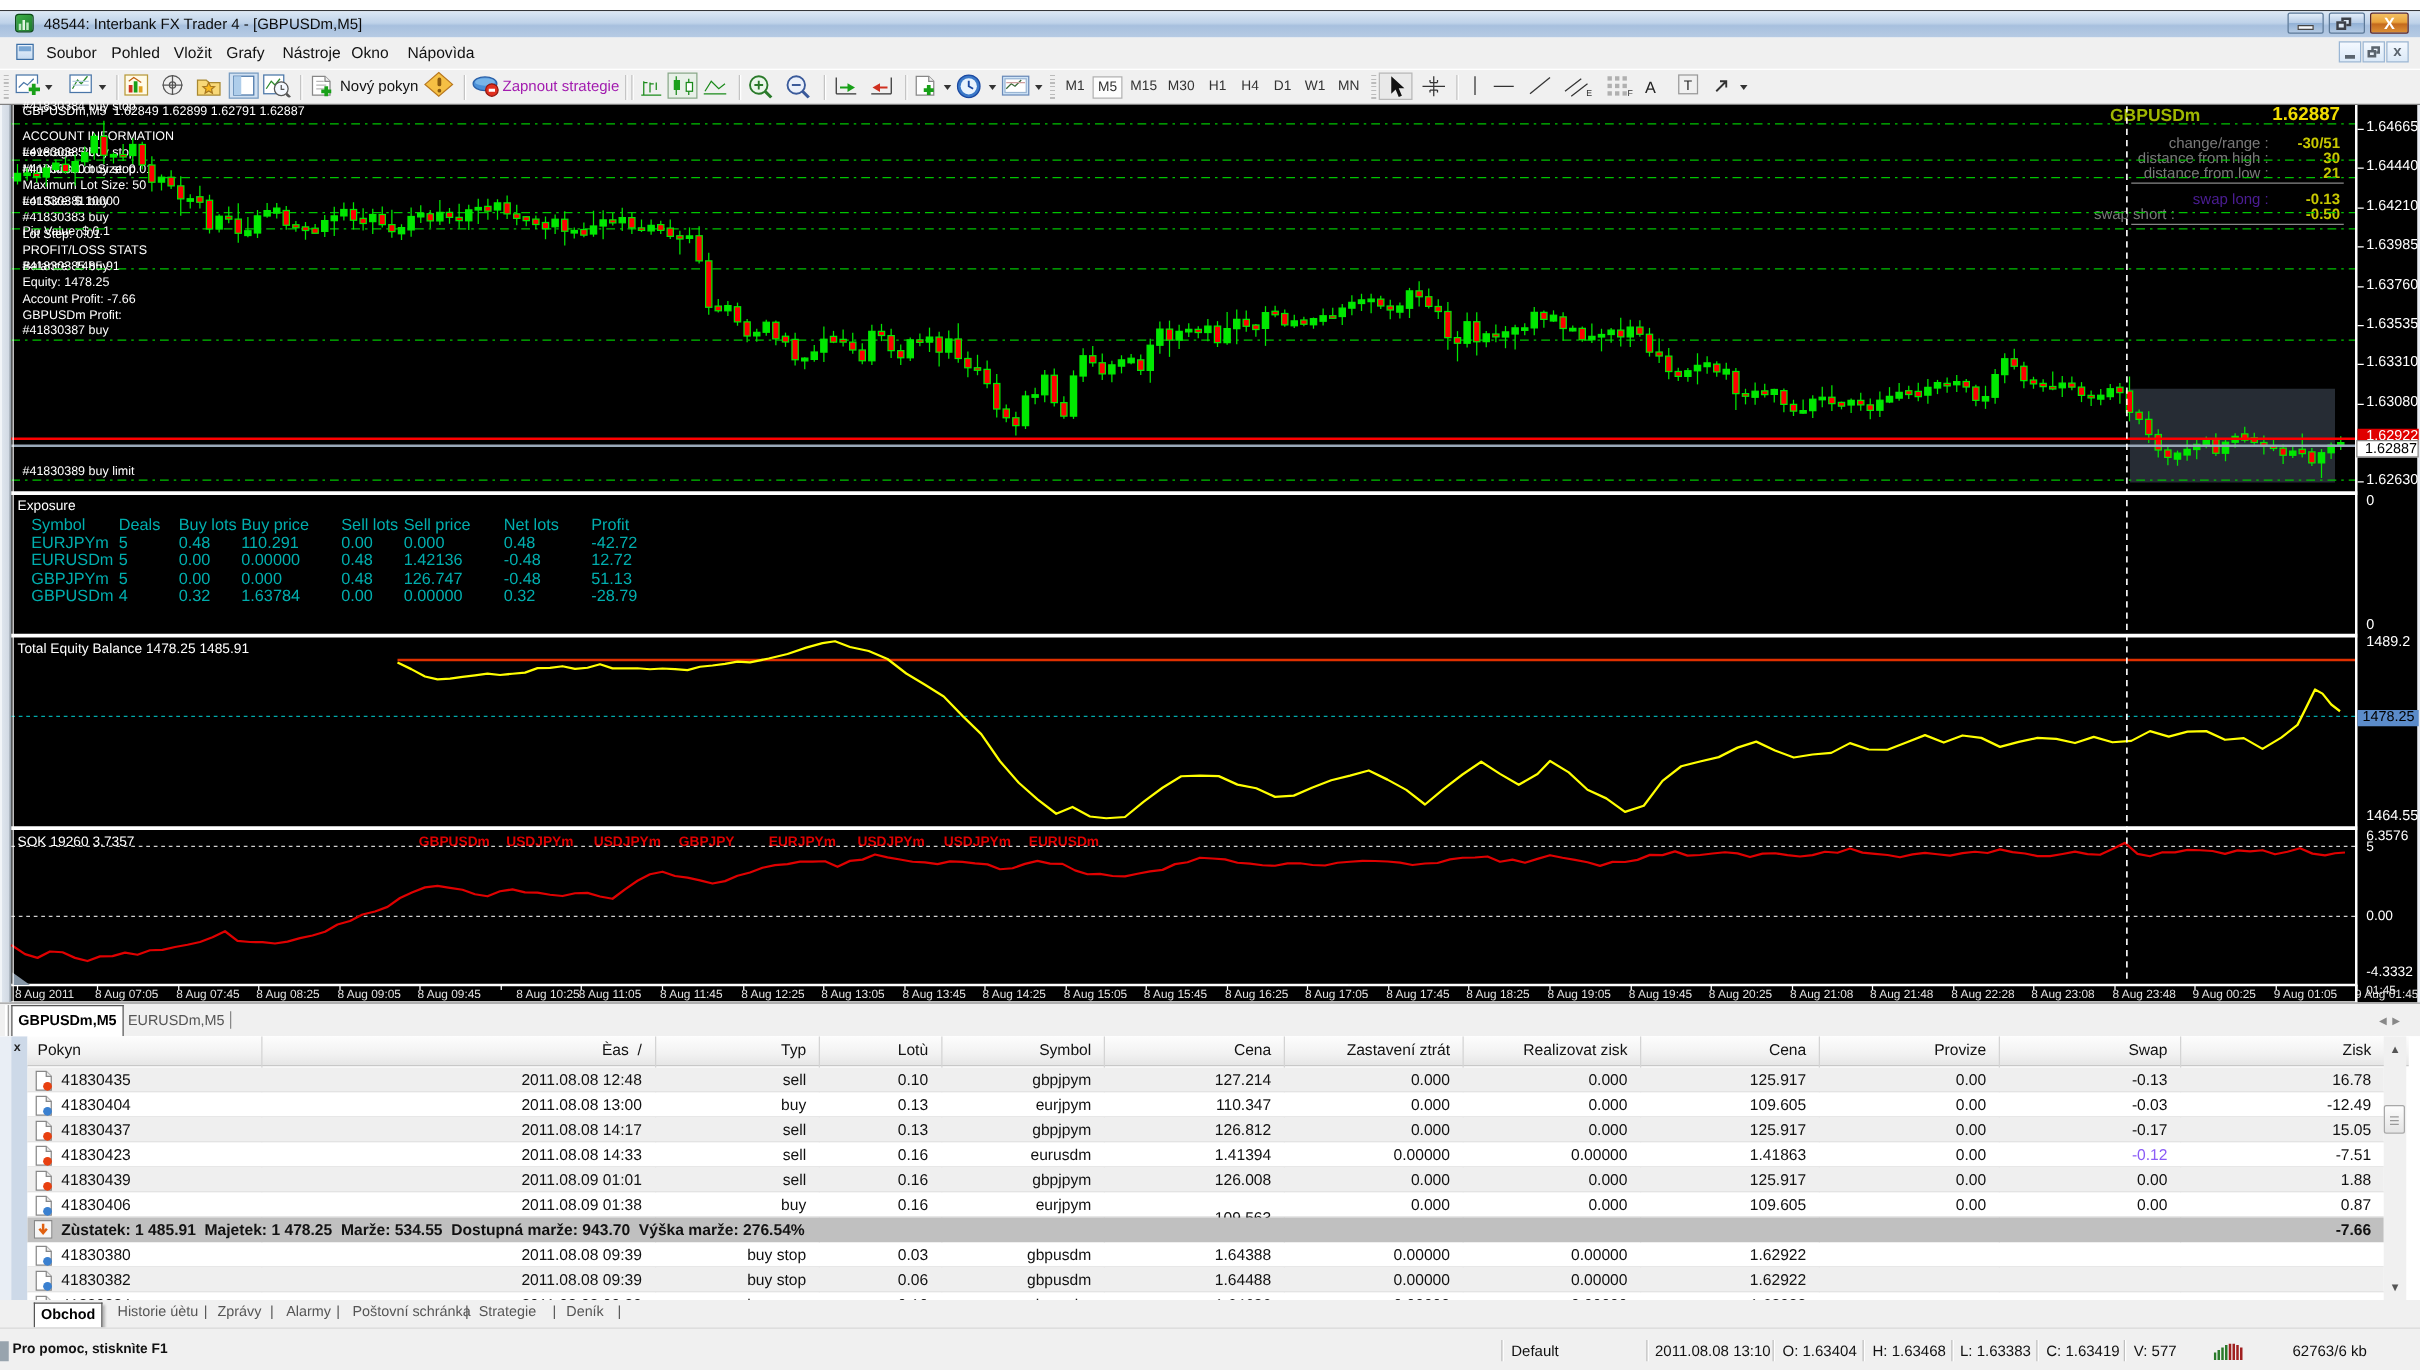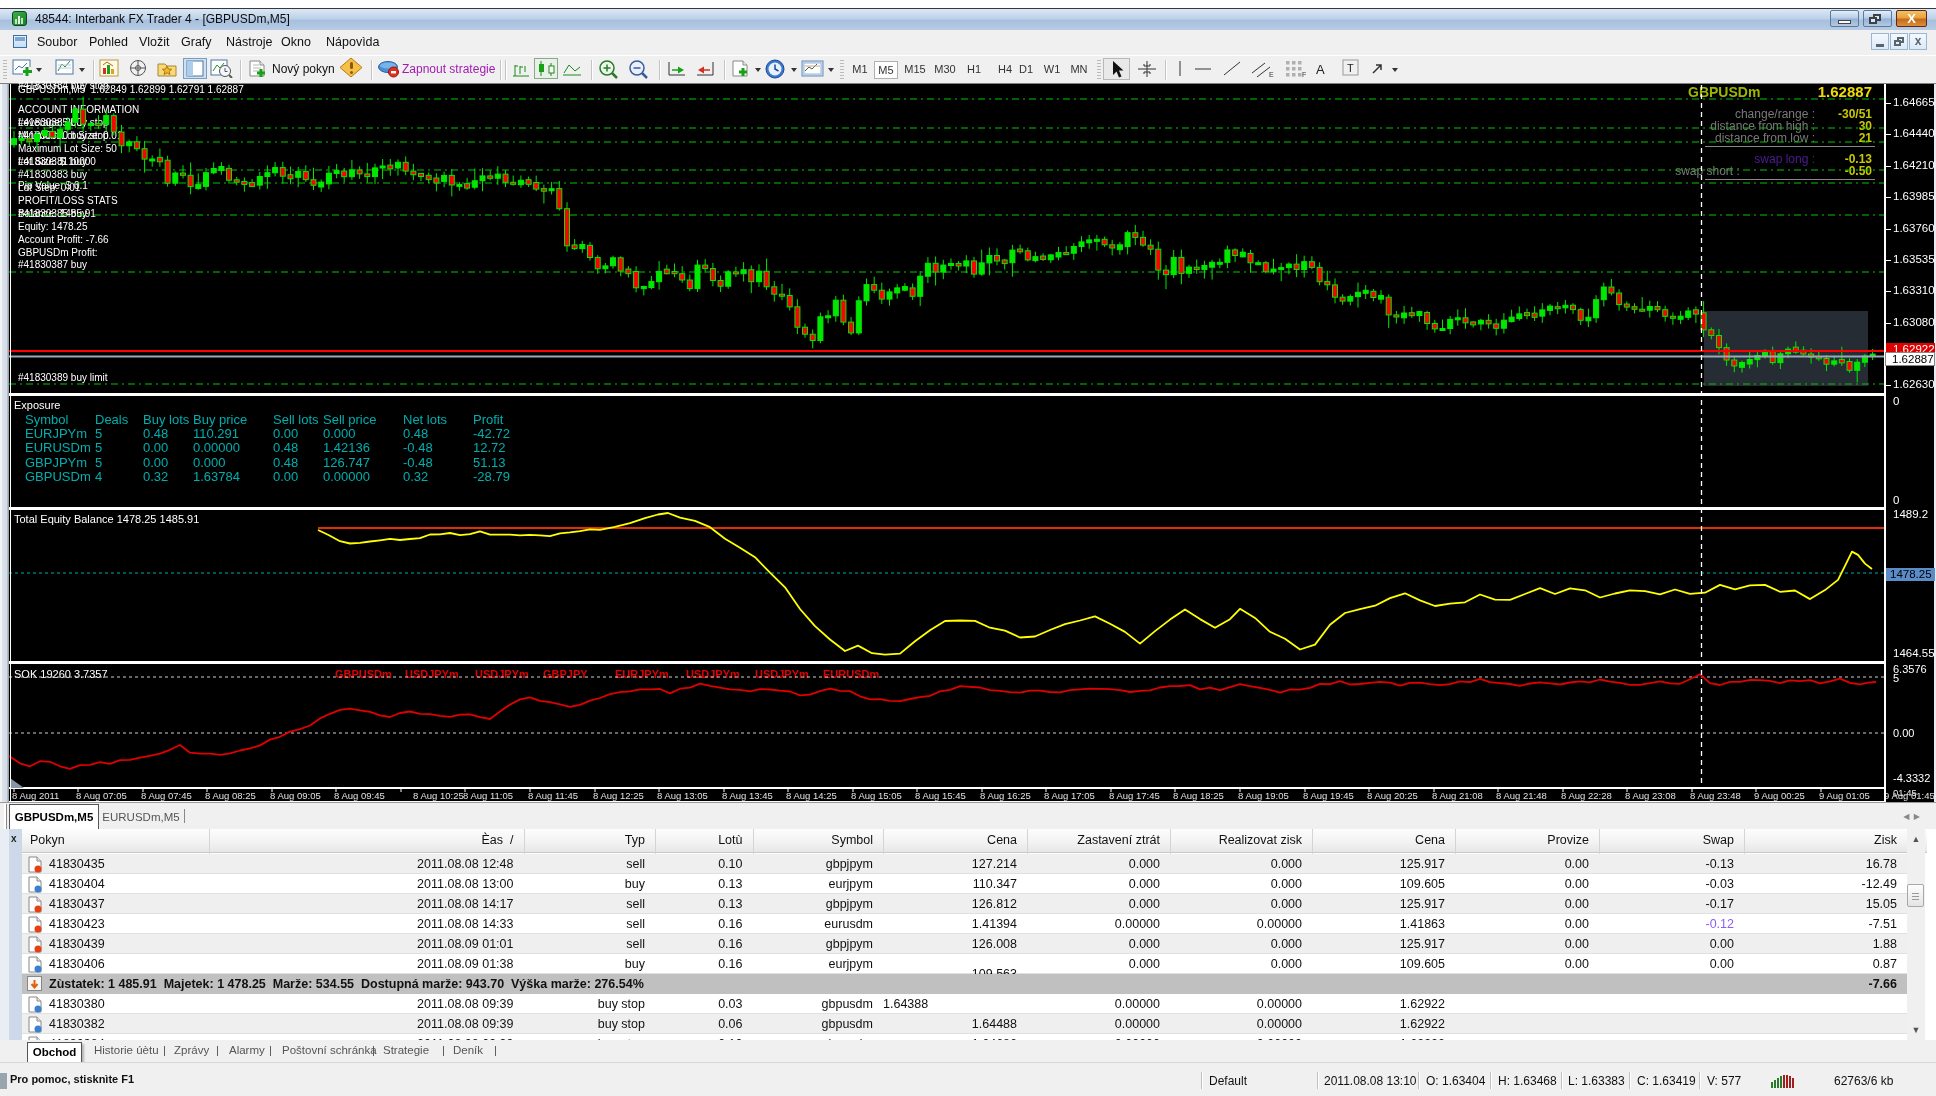--- a/index.html
+++ b/index.html
@@ -171,21 +171,21 @@
         <path d="M4 12 l4 -4 3 2 5 -5" stroke="#3a6a3a" fill="none"></path>
         <path d="M4 7 h15" stroke="#d0a0a0"></path>
       </svg></div>
     <div style="position:absolute;left:828px;top:12px;width:0;height:0;border-left:3.5px solid transparent;border-right:3.5px solid transparent;border-top:4px solid #333"></div>
     <div style="position:absolute;left:840px;top:4px;width:4px;height:20px;background:repeating-linear-gradient(180deg,#bbb 0 1px,#f0f0f0 1px 3px)"></div>
     <div style="position:absolute;left:848px;top:5px;width:24px;height:18px;font:11px 'Liberation Sans',sans-serif;color:#333;text-align:center;line-height:17px">M1</div>
     <div style="position:absolute;left:874px;top:5px;width:24px;height:18px;background:#fdfdfd;border:1px solid #b0b0b0;font:11px 'Liberation Sans',sans-serif;color:#333;text-align:center;line-height:17px">M5</div>
     <div style="position:absolute;left:900px;top:5px;width:30px;height:18px;font:11px 'Liberation Sans',sans-serif;color:#333;text-align:center;line-height:17px">M15</div>
     <div style="position:absolute;left:930px;top:5px;width:30px;height:18px;font:11px 'Liberation Sans',sans-serif;color:#333;text-align:center;line-height:17px">M30</div>
     <div style="position:absolute;left:962px;top:5px;width:24px;height:18px;font:11px 'Liberation Sans',sans-serif;color:#333;text-align:center;line-height:17px">H1</div>
-    <div style="position:absolute;left:988px;top:5px;width:24px;height:18px;font:11px 'Liberation Sans',sans-serif;color:#333;text-align:right;line-height:17px">H4</div>
+    <div style="position:absolute;left:988px;top:5px;width:24px;height:18px;font:11px 'Liberation Sans',sans-serif;color:#333;text-align:center;line-height:17px">H4</div>
     <div style="position:absolute;left:1014px;top:5px;width:24px;height:18px;font:11px 'Liberation Sans',sans-serif;color:#333;text-align:center;line-height:17px">D1</div>
     <div style="position:absolute;left:1040px;top:5px;width:24px;height:18px;font:11px 'Liberation Sans',sans-serif;color:#333;text-align:center;line-height:17px">W1</div>
     <div style="position:absolute;left:1066px;top:5px;width:26px;height:18px;font:11px 'Liberation Sans',sans-serif;color:#333;text-align:center;line-height:17px">MN</div>
     <div style="position:absolute;left:1097px;top:4px;width:4px;height:20px;background:repeating-linear-gradient(180deg,#bbb 0 1px,#f0f0f0 1px 3px)"></div>
     <div style="position:absolute;left:1103px;top:2px;width:27px;height:22px;background:#e9e9e9;border:1px solid #b8b8b8"><svg width="25" height="20">
         <path d="M9 2 l0 14 3.5 -3.5 2.5 6 2.5 -1 -2.5 -6 4.5 0 z" fill="#111"></path>
       </svg></div>
     <div style="position:absolute;left:1135px;top:3px;width:24px;height:20px"><svg width="24" height="20">
         <path d="M12 2 v16 M3 10 h18" stroke="#333"></path>
         <path d="M9 7 h6 M9 13 h6 M9 7 v-2 M15 7 v-2 M9 13 v2 M15 13 v2" stroke="#333" fill="none"></path>
@@ -1098,21 +1098,21 @@
 <path d="M2 1 h8 l4 4 v11 h-12 z" fill="#fff" stroke="#888"></path>
 <path d="M10 1 l0 4 4 0" fill="#e8e8e8" stroke="#888"></path>
 <circle cx="11" cy="13" r="3.5" fill="#3a80d0"></circle>
       </svg>
     </div>
 <div style="position:absolute;left:49px;top:168px;font:12.5px 'Liberation Sans',sans-serif;color:#111">41830380</div>
 <div style="position:absolute;left:209px;top:168px;width:304.5px;text-align:right;font:12.5px 'Liberation Sans',sans-serif;color:#111">2011.08.08 09:39</div>
 <div style="position:absolute;left:523.5px;top:168px;width:121.5px;text-align:right;font:12.5px 'Liberation Sans',sans-serif;color:#111">buy stop</div>
 <div style="position:absolute;left:655px;top:168px;width:87.5px;text-align:right;font:12.5px 'Liberation Sans',sans-serif;color:#111">0.03</div>
 <div style="position:absolute;left:752.5px;top:168px;width:120.5px;text-align:right;font:12.5px 'Liberation Sans',sans-serif;color:#111">gbpusdm</div>
-<div style="position:absolute;left:883px;top:168px;width:134px;font:12.5px 'Liberation Sans',sans-serif;color:#111">1.64388</div>
+<div style="position:absolute;left:883px;top:168px;width:134px;text-align:right;font:12.5px 'Liberation Sans',sans-serif;color:#111">1.64388</div>
 <div style="position:absolute;left:1027px;top:168px;width:133px;text-align:right;font:12.5px 'Liberation Sans',sans-serif;color:#111">0.00000</div>
 <div style="position:absolute;left:1170px;top:168px;width:132px;text-align:right;font:12.5px 'Liberation Sans',sans-serif;color:#111">0.00000</div>
 <div style="position:absolute;left:1312px;top:168px;width:133px;text-align:right;font:12.5px 'Liberation Sans',sans-serif;color:#111">1.62922</div>
 <div style="position:absolute;left:22px;top:185px;width:1885px;height:20px;background:#efefef;border-bottom:1px solid #e0e0e0"></div>
 <div style="position:absolute;left:22px;top:185px;width:187px;height:20px">
       <svg width="16" height="17" style="position:absolute;left:5px;top:2px">
 <path d="M2 1 h8 l4 4 v11 h-12 z" fill="#fff" stroke="#888"></path>
 <path d="M10 1 l0 4 4 0" fill="#e8e8e8" stroke="#888"></path>
 <circle cx="11" cy="13" r="3.5" fill="#3a80d0"></circle>
       </svg>

